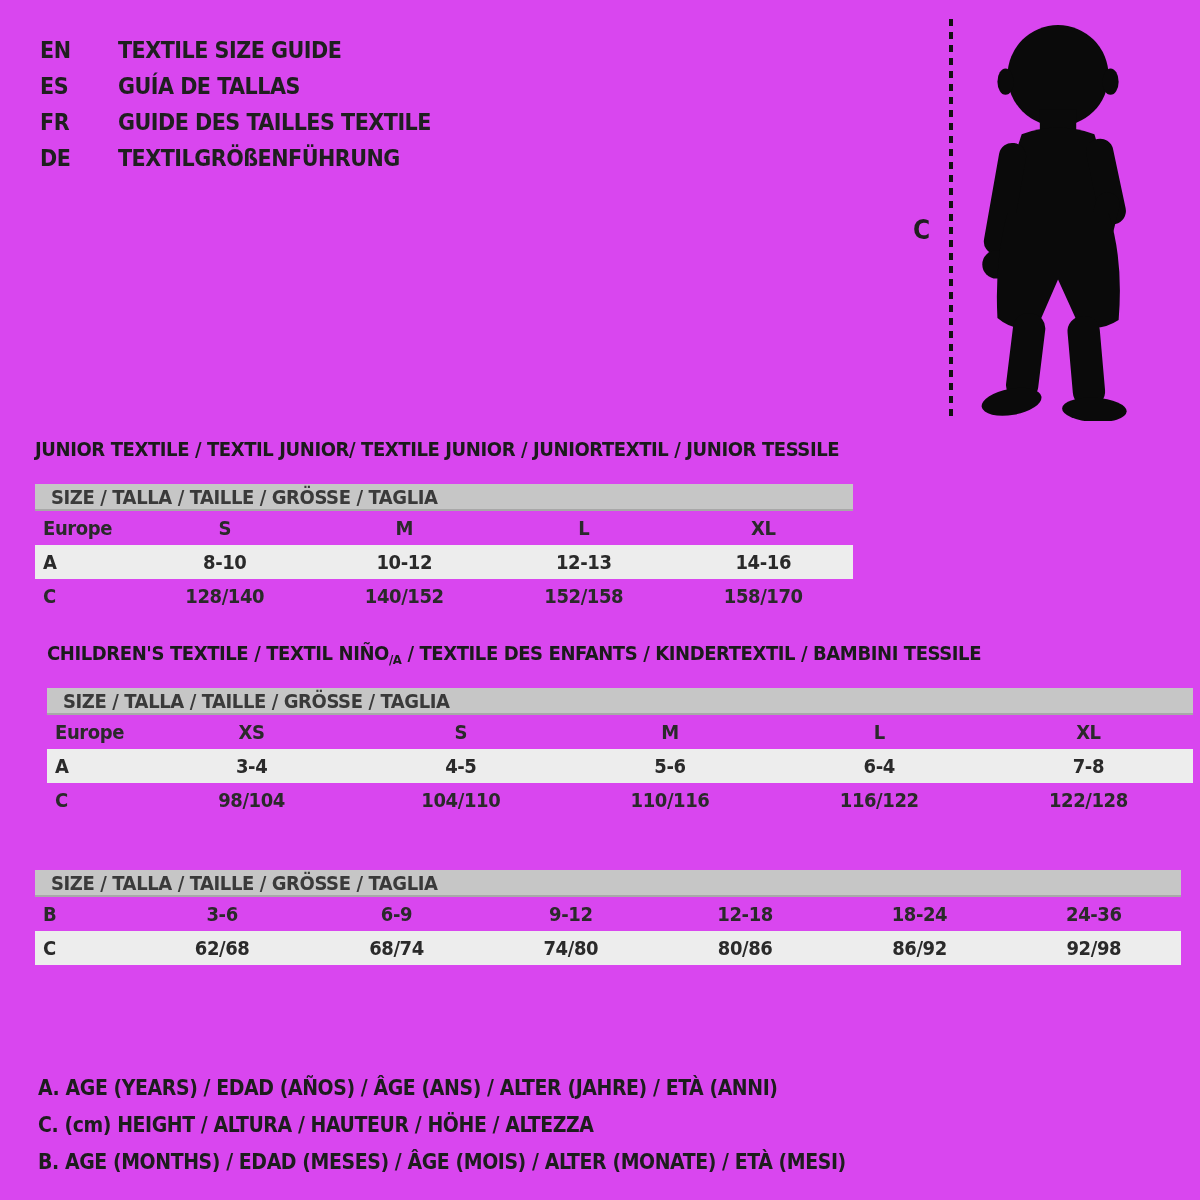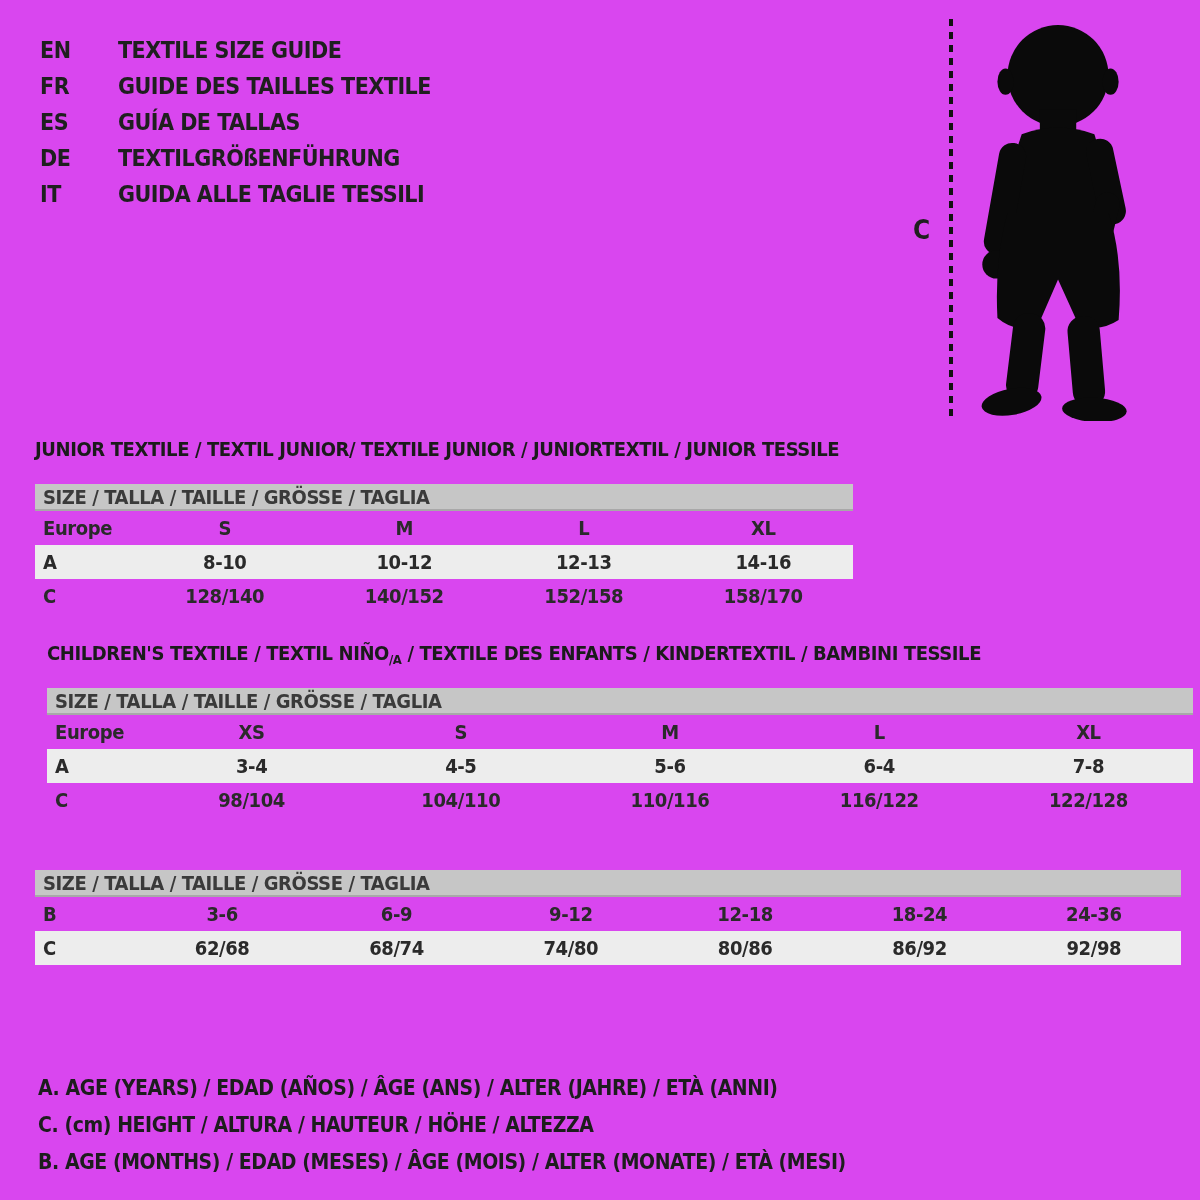--- a/index.html
+++ b/index.html
@@ -34,21 +34,21 @@
   }
   .toddler-svg { position: absolute; left: 62px; top: 2px; }
 
   
   .section { position: absolute; }
   .section-title { font-size: 20px; letter-spacing: -0.4px; color: #1b1b1b; }
   .title-sub { font-size: 13px; vertical-align: -4px; }
   .size-table { margin-top: 0; }
   .banner {
     height: 27px; background: #c6c6c6; border-bottom: 2px solid #a8a8a8;
-    display: flex; align-items: center; padding-left: 8px;
+    display: flex; align-items: center; padding-left: 16px;
     font-size: 20px; letter-spacing: -0.4px; color: #3a3a3a;
   }
   .trow { display: flex; height: 34px; align-items: center; }
   .trow.alt { background: #ededed; }
   .cell { flex: 1; text-align: center; font-size: 20px; letter-spacing: -0.4px; color: #2a2a2a; }
   .cell.label { flex: 0 0 100px; text-align: left; padding-left: 8px; }
 
   #junior-section   { left: 35px; top: 437px; width: 818px; }
   #junior-section   .size-table { margin-top: 23px; }
   #children-section { left: 35px; top: 641px; width: 1146px; margin-left: 12px; }
@@ -65,34 +65,30 @@
 <body>
 
 <div class="canvas">
 
   <div class="lang-block">
     <div class="lang-row">
       <div class="lang-code">EN</div>
       <div class="lang-title">TEXTILE SIZE GUIDE</div>
     </div>
     <div class="lang-row">
+      <div class="lang-code">ES</div>
+      <div class="lang-title">GUÍA DE TALLAS</div>
+    </div>
+    <div class="lang-row">
       <div class="lang-code">FR</div>
       <div class="lang-title">GUIDE DES TAILLES TEXTILE</div>
     </div>
     <div class="lang-row">
-      <div class="lang-code">ES</div>
-      <div class="lang-title">GUÍA DE TALLAS</div>
-    </div>
-    <div class="lang-row">
       <div class="lang-code">DE</div>
       <div class="lang-title">TEXTILGRÖßENFÜHRUNG</div>
-    </div>
-    <div class="lang-row">
-      <div class="lang-code">IT</div>
-      <div class="lang-title">GUIDA ALLE TAGLIE TESSILI</div>
     </div>
   </div>
 
   <div class="figure-block">
     <div class="measure-label">C</div>
     <div class="measure-line"></div>
     <svg class="toddler-svg" width="176" height="404" viewBox="0 0 170 400" xmlns="http://www.w3.org/2000/svg">
       <g fill="#0a0a0a">
         <circle cx="88" cy="58" r="50"></circle>
         <ellipse cx="36" cy="64" rx="8" ry="13"></ellipse>

